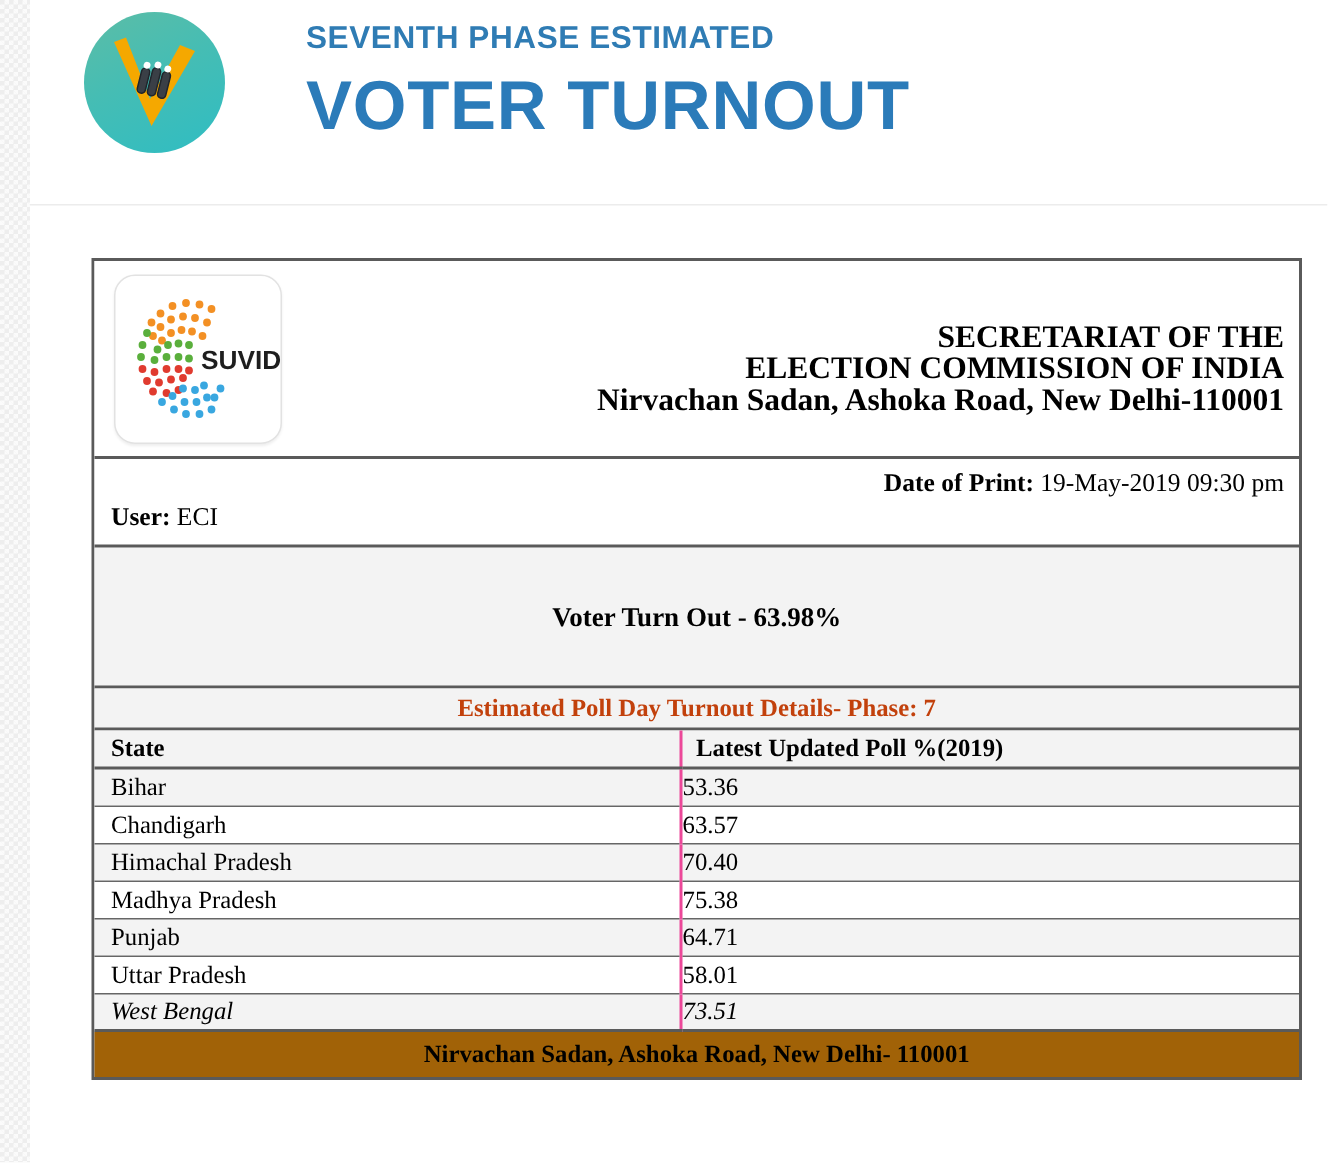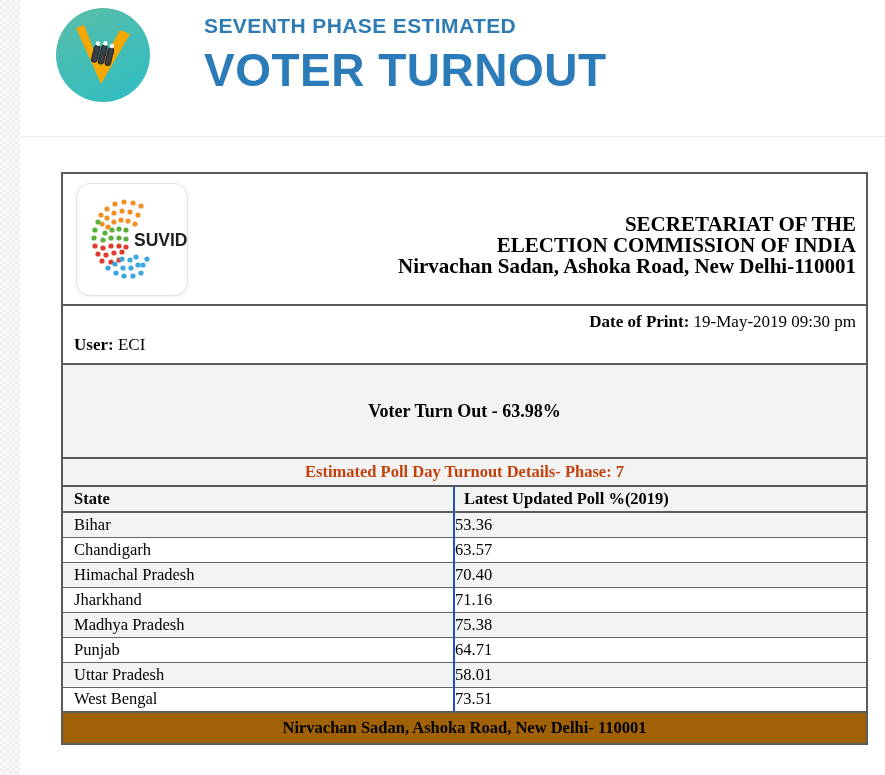--- a/index.html
+++ b/index.html
@@ -136,29 +136,29 @@
     border-bottom: 1px solid #666;
     height: 25px;
     font-size: 16.5px;
     color: #000;
     padding: 0;
   }
   table#turnout th { font-weight: bold; text-align: left; }
   table#turnout th.c-state, table#turnout td.c-state {
     width: 391px;
     padding-left: 11px;
-    border-right: 2px solid #1d4ed8;
+    border-right: 2px solid #ec4899;
   }
   table#turnout th.c-pct { padding-left: 9px; }
   table#turnout td.c-pct { text-align: left; }
   table#turnout thead tr { background: #f3f3f3; }
   table#turnout thead th { border-bottom: 2px solid #5a5a5a; }
   table#turnout tbody tr:nth-child(odd)  { background: #f3f3f3; }
   table#turnout tbody tr:nth-child(even) { background: #ffffff; }
-  table#turnout tbody tr:last-child td { border-bottom: 2px solid #5a5a5a; }
+  table#turnout tbody tr:last-child td { border-bottom: 2px solid #5a5a5a; font-style: italic; }
   
   #docfooter {
     height: 30px;
     background: #a16207;
     display: flex; align-items: center; justify-content: center;
     font-weight: bold; font-size: 16.5px; color: #000;
   }
 </style>
 </head>
 <body>
@@ -299,24 +299,20 @@
         </tr>
         <tr>
           <td class="c-state">Chandigarh</td>
           <td class="c-pct">63.57</td>
         </tr>
         <tr>
           <td class="c-state">Himachal Pradesh</td>
           <td class="c-pct">70.40</td>
         </tr>
         <tr>
-          <td class="c-state">Jharkhand</td>
-          <td class="c-pct">71.16</td>
-        </tr>
-        <tr>
           <td class="c-state">Madhya Pradesh</td>
           <td class="c-pct">75.38</td>
         </tr>
         <tr>
           <td class="c-state">Punjab</td>
           <td class="c-pct">64.71</td>
         </tr>
         <tr>
           <td class="c-state">Uttar Pradesh</td>
           <td class="c-pct">58.01</td>

